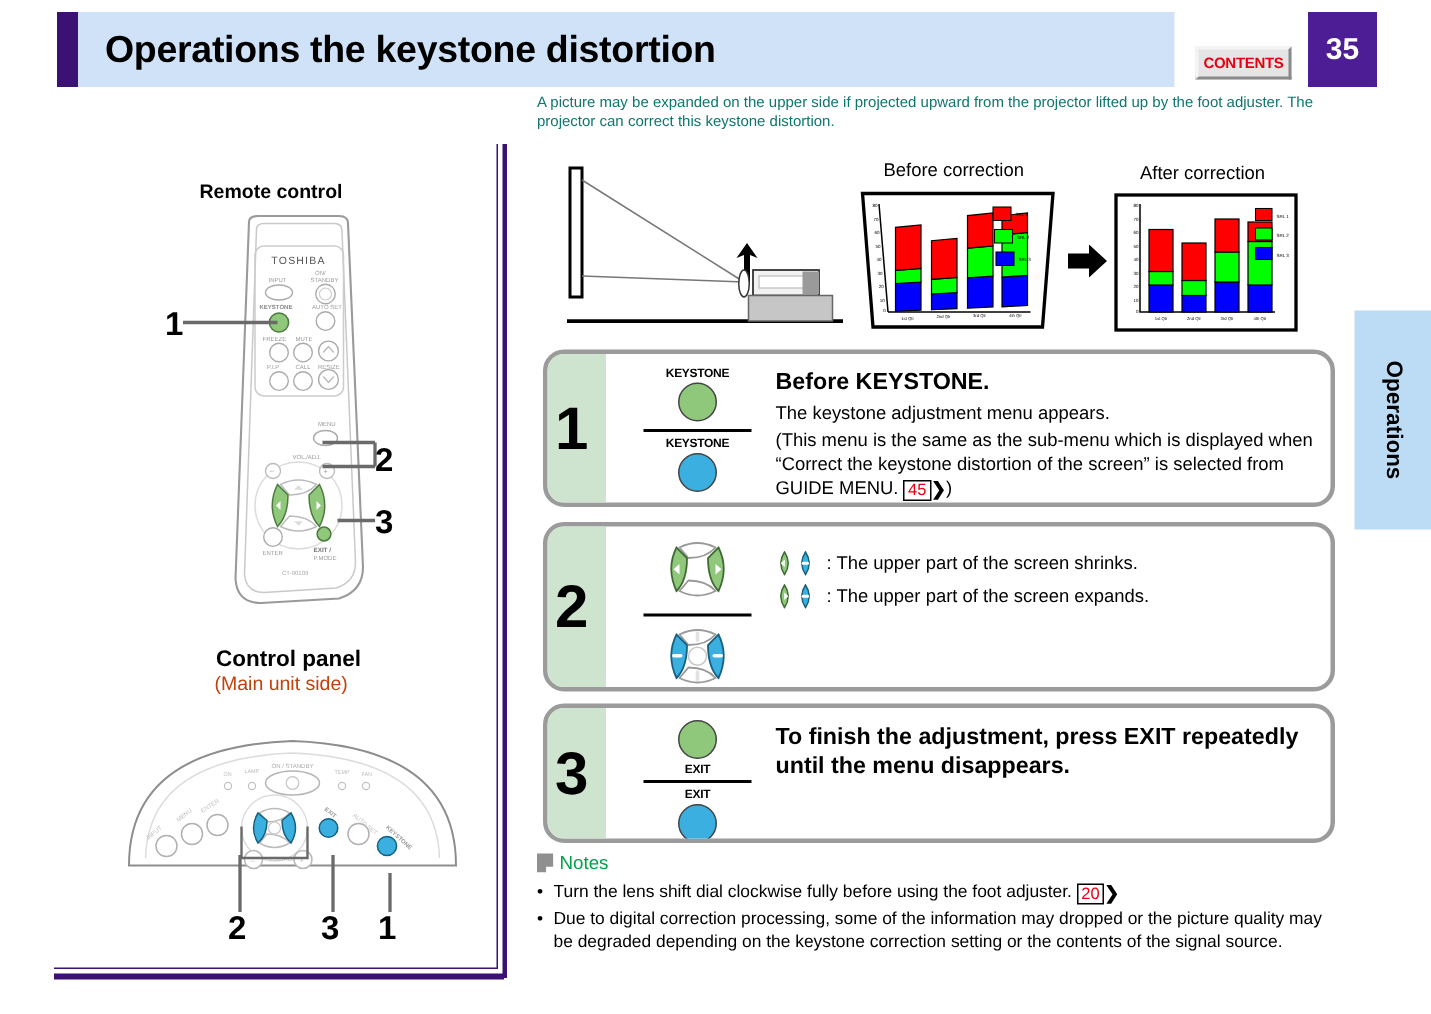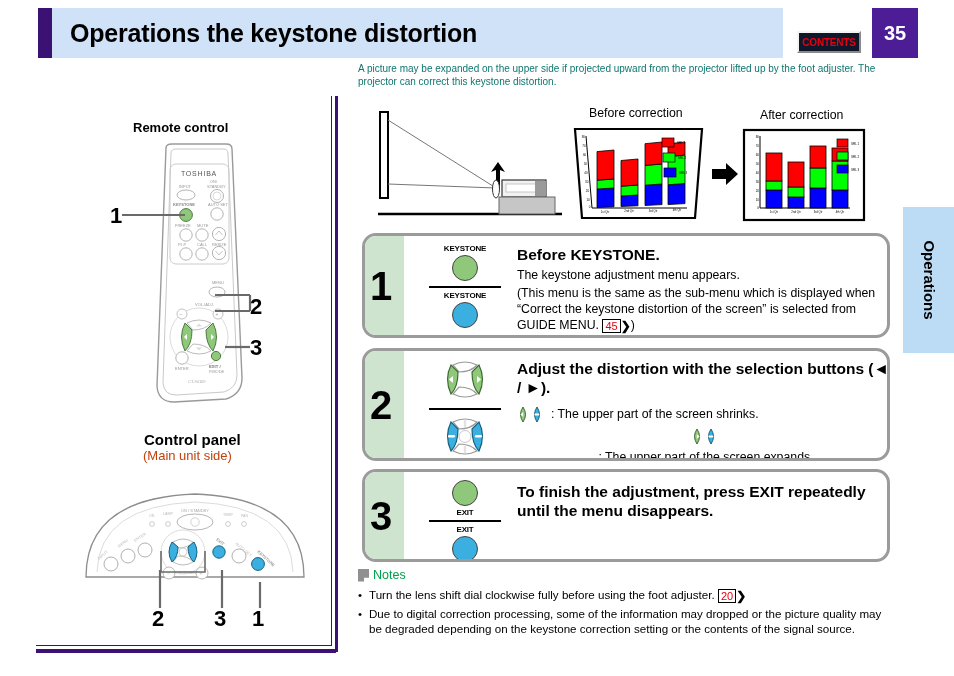--- a/index.html
+++ b/index.html
@@ -28,21 +28,21 @@
   }
   .page-title {
     position: absolute; left: 70px; top: 19px;
     font-size: 25px; font-weight: bold; color: #000;
     letter-spacing: -0.2px;
     white-space: nowrap;
   }
   .contents-btn {
     position: absolute; left: 797px; top: 31px;
     width: 64px; height: 22px;
-    background: #0f172a;
+    background: #e5e5e5;
     border-top: 2px solid #f4f4f4;
     border-left: 2px solid #f4f4f4;
     border-right: 2px solid #8a8a8a;
     border-bottom: 2px solid #8a8a8a;
     display: flex; align-items: center; justify-content: center;
   }
   .contents-btn span {
     font-size: 10px; font-weight: bold; color: #e60012;
     letter-spacing: -0.2px;
   }
@@ -517,33 +517,32 @@
           <path d="M50 9 Q57 23 50 38 Q43 31 43 16 Z" fill="#3bafe0" stroke="#15617f" stroke-width="1.2"></path>
           <rect x="19" y="22" width="7" height="2.4" rx="1.2" fill="#fff"></rect>
           <rect x="46" y="22" width="7" height="2.4" rx="1.2" fill="#fff"></rect>
           <rect x="34.8" y="7" width="2.4" height="7" rx="1.2" fill="#e2e2e2"></rect>
           <rect x="34.8" y="33" width="2.4" height="7" rx="1.2" fill="#e2e2e2"></rect>
           <circle cx="36" cy="23.5" r="6" fill="#fff" stroke="#c9c9c9" stroke-width="1"></circle>
         </svg>
       </div>
 
       <div style="position:absolute; left:113px; top:8px; width:378px;">
-        <div class="step-title">Adjust the distortion with the selection buttons (◄ / ►).</div>
 
         <div style="display:flex; align-items:center; gap:4px; margin-top:8px;">
           <svg width="30" height="17" viewBox="0 0 30 17">
             <path d="M6 1 Q1 8.5 6 16 Q11 8.5 6 1 Z" fill="#8fc87a" stroke="#3f6b33" stroke-width="1"></path>
             <path d="M6.2 6 L6.2 11 L3.4 8.5 Z" fill="#fff"></path>
             <path d="M20 1 Q15 8.5 20 16 Q25 8.5 20 1 Z" fill="#3bafe0" stroke="#15617f" stroke-width="1"></path>
             <rect x="17.4" y="7.5" width="5" height="2" rx="1" fill="#fff"></rect>
           </svg>
           <span class="step-text">: The upper part of the screen shrinks.</span>
         </div>
 
-        <div style="display:flex; align-items:center; gap:4px; margin-top:5px;flex-direction:column;">
+        <div style="display:flex; align-items:center; gap:4px; margin-top:5px;">
           <svg width="30" height="17" viewBox="0 0 30 17">
             <path d="M6 1 Q1 8.5 6 16 Q11 8.5 6 1 Z" fill="#8fc87a" stroke="#3f6b33" stroke-width="1"></path>
             <path d="M5.8 6 L5.8 11 L8.6 8.5 Z" fill="#fff"></path>
             <path d="M20 1 Q15 8.5 20 16 Q25 8.5 20 1 Z" fill="#3bafe0" stroke="#15617f" stroke-width="1"></path>
             <rect x="17.4" y="7.5" width="5" height="2" rx="1" fill="#fff"></rect>
           </svg>
           <span class="step-text">: The upper part of the screen expands.</span>
         </div>
       </div>
     </div>

